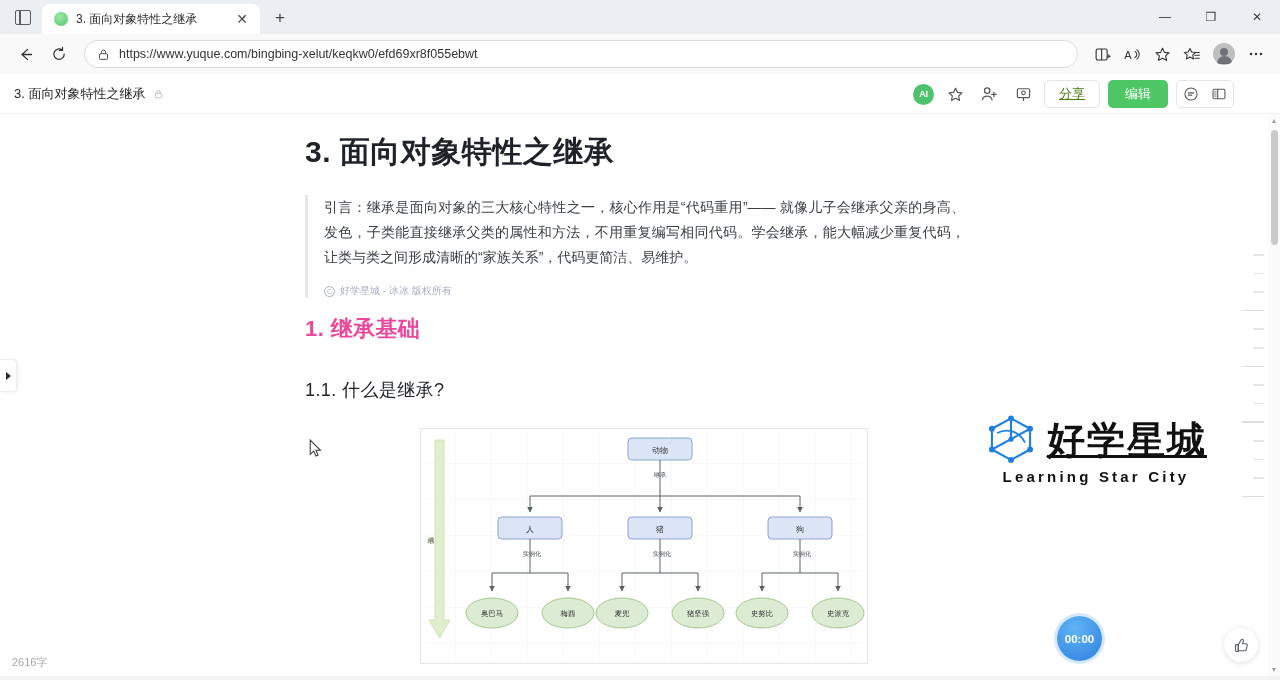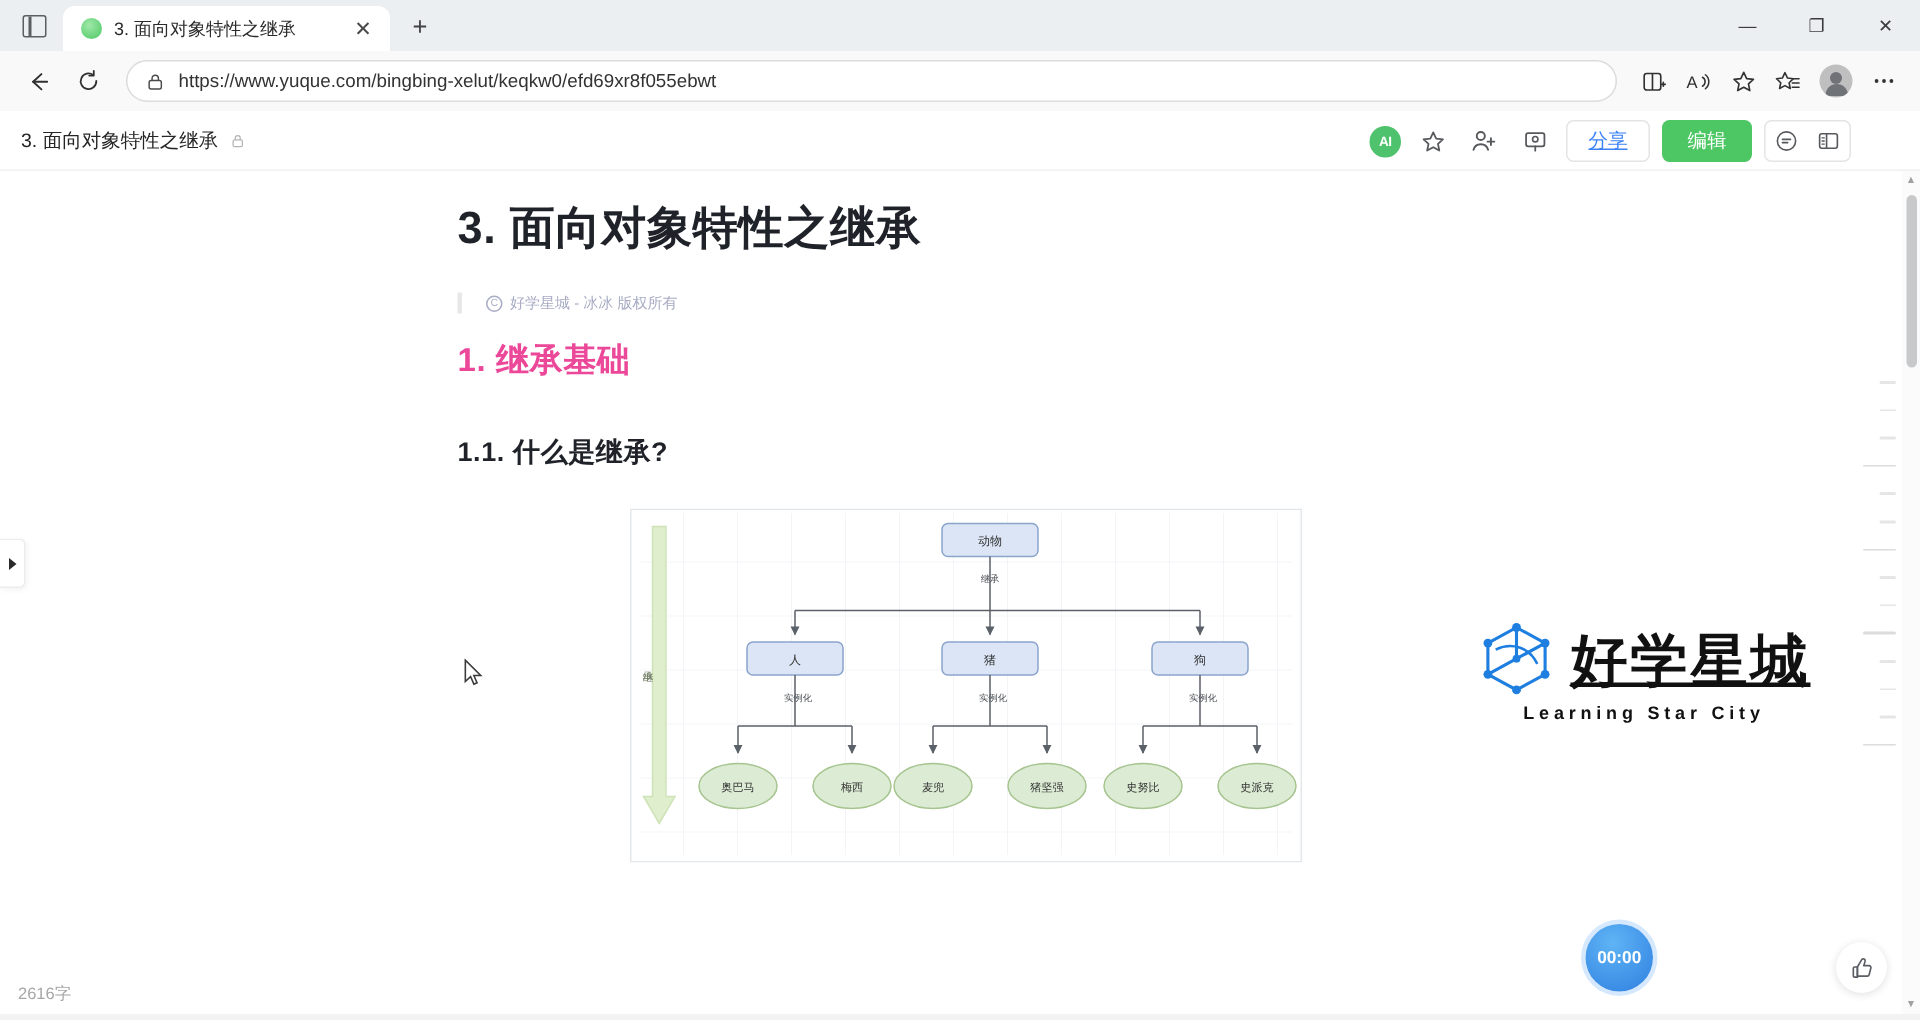--- a/index.html
+++ b/index.html
@@ -75,21 +75,21 @@
 
   .doc-actions { position:absolute; right:46px; top:0; height:40px; display:flex; align-items:center; gap:8px; }
   .ai-badge {
     width:21px; height:21px; border-radius:50%; background:#4ec26d; color:#fff;
     font-size:9px; font-weight:bold; display:flex; align-items:center; justify-content:center;
     letter-spacing:-0.3px;
   }
   .act-icon { width:26px; height:26px; display:flex; align-items:center; justify-content:center; color:#56585c; }
   .btn-share {
     height:28px; padding: 0 14px; border:1px solid #e3e4e6; border-radius:5px; background:#fff;
-    font-size:13px; color:#3b82f6; display:flex; align-items:center;text-decoration:underline;
+    font-size:13px; color:#4d7c0f; display:flex; align-items:center;text-decoration:underline;
   }
   .btn-edit {
     height:28px; padding: 0 17px; border-radius:5px; background:#4cc764; color:#fff;
     font-size:13px; display:flex; align-items:center; border:none;
   }
   .act-group { display:flex; border:1px solid #e3e4e6; border-radius:5px; height:28px; overflow:hidden; }
   .act-group .act-icon { width:28px; height:26px; }
 
   
   .doc-body { position:absolute; left:0; right:0; top:40px; bottom:0; background:#fff; }
@@ -108,32 +108,32 @@
   .copyright {
     display:flex; align-items:center; gap:5px; margin-top:14px;
     font-size:10px; color:#a8acc4;
   }
   .copyright .c-mark {
     width:11px; height:11px; border-radius:50%; border:1px solid #a8acc4;
     display:flex; align-items:center; justify-content:center; font-size:7px;
   }
 
   h2.doc-h2 { font-size:22px; font-weight:bold; color:#ec4899; margin-top:16px; letter-spacing:0.4px; }
-  h3.doc-h3 { font-size:18px; font-weight:bold; color:#1f2329; margin-top:34px; letter-spacing:0.4px; }
+  h3.doc-h3 { font-size:18px; font-weight:normal; color:#1f2329; margin-top:34px; letter-spacing:0.4px; }
 
   
   .diagram-wrap { margin-top: 26px; margin-left: 115px; }
 
   
   .logo-block {
     position:absolute; left:985px; top:300px; display:flex; flex-direction:column; align-items:center;
   }
   .logo-row { display:flex; align-items:center; gap:10px; }
   .logo-cn { font-size:38px; font-weight:bold; color:#111; letter-spacing:2px;text-decoration:underline; }
-  .logo-en { font-size:12px; font-weight:bold; color:#111; letter-spacing:3.2px; margin-top:2px; }
+  .logo-en { font-size:15px; font-weight:bold; color:#111; letter-spacing:3.2px; margin-top:2px; }
 
   
   .timer-bubble {
     position:absolute; left:1057px; top:502px; width:45px; height:45px; border-radius:50%;
     background: radial-gradient(circle at 40% 28%, #5fb4f5, #2f7fe0);
     box-shadow: 0 0 0 3px rgba(120,180,250,.30);
     display:flex; align-items:center; justify-content:center;
     color:#fff; font-size:11.5px; font-weight:bold;
   }
   .side-fab {
@@ -311,20 +311,21 @@
         </div>
       </div>
     </div>
 
     <div class="doc-body">
 
       <div class="content">
         <h1 class="doc-h1">3. 面向对象特性之继承</h1>
 
         <div class="quote">
+          <p>引言：继承是面向对象的三大核心特性之一，核心作用是“代码重用”—— 就像儿子会继承父亲的身高、发色，子类能直接继承父类的属性和方法，不用重复编写相同代码。学会继承，能大幅减少重复代码，让类与类之间形成清晰的“家族关系”，代码更简洁、易维护。</p>
           <div class="copyright">
             <span class="c-mark">C</span>
             <span>好学星城 - 冰冰 版权所有</span>
           </div>
         </div>
 
         <h2 class="doc-h2">1. 继承基础</h2>
         <h3 class="doc-h3">1.1. 什么是继承?</h3>
 
         <div class="diagram-wrap">

